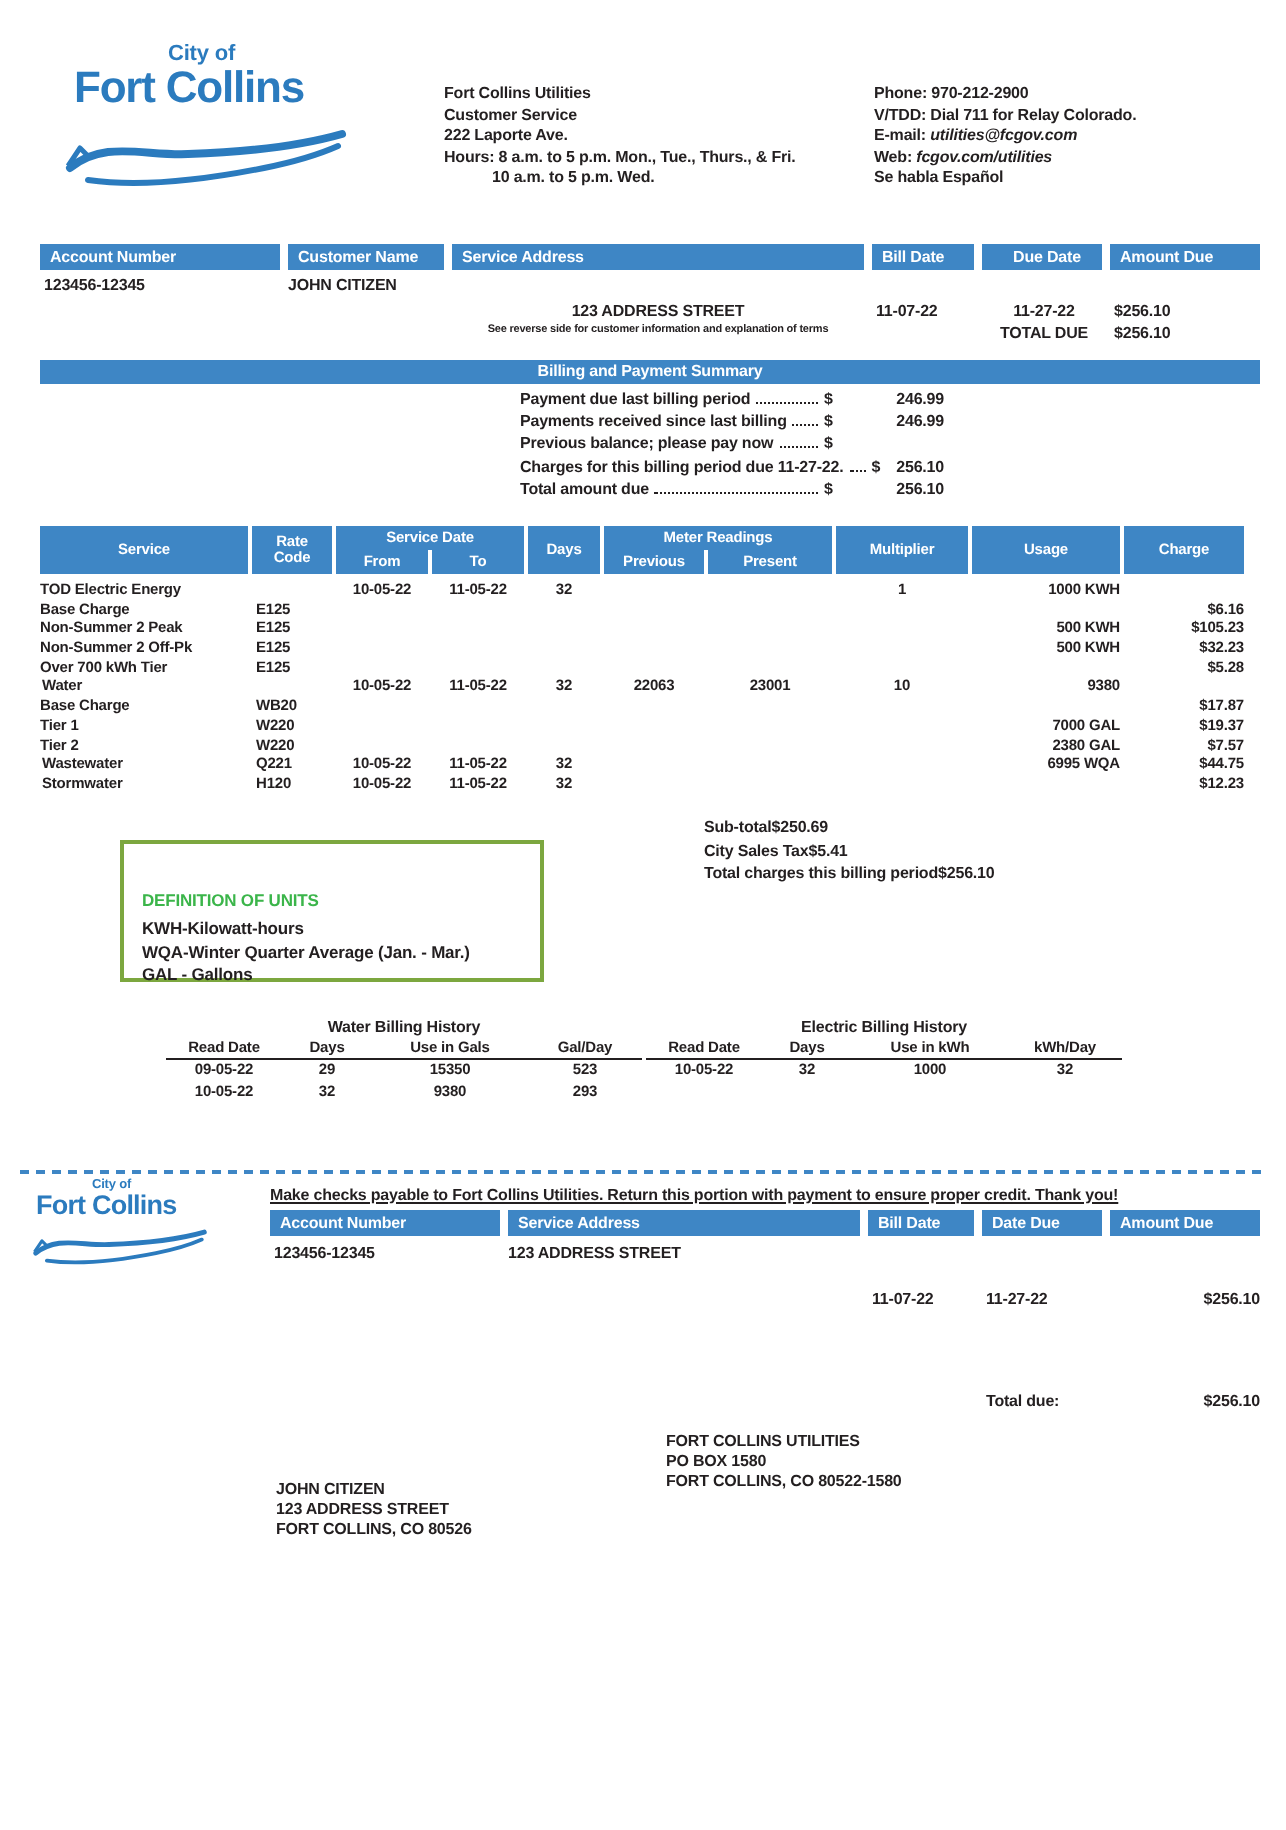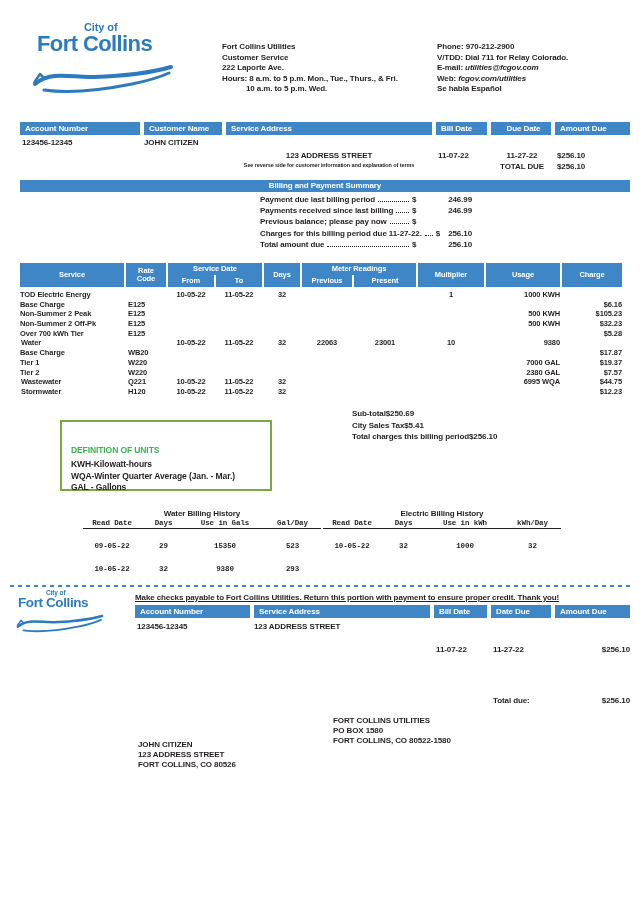--- a/index.html
+++ b/index.html
@@ -70,22 +70,22 @@
   .tot-row { display:flex; }
   
   .defs { position:absolute; left:60px; top:420px; width:212px; height:71px; border:2px solid #7CA73F; box-sizing:border-box; padding:23px 0 0 9px; }
   .defs-title { color:#3BB54A; font-size:8.5px; line-height:11px; margin-bottom:3px; }
   .defs-item { font-size:8.5px; line-height:11.6px; }
   
   .hist { position:absolute; top:508px; width:238px; font-size:7.5px; }
   .hist-water { left:83px; } .hist-electric { left:323px; }
   .hist-title { text-align:center; font-size:8px; line-height:11px; }
   .hist-head { display:flex; border-bottom:1px solid #231F20; padding-bottom:1px; }
-  .hist-row { display:flex; line-height:10.5px;margin-top:12px; }
-  .hc { text-align:center;font-family:Liberation Mono, monospace; }
+  .hist-row { display:flex; line-height:10.5px; }
+  .hc { text-align:center; }
   .hc1{width:58px;} .hc2{width:45px;} .hc3{width:78px;} .hc4{width:57px;}
   
   .dash { position:absolute; left:10px; top:585px; width:623px; height:2px;
           background:repeating-linear-gradient(90deg,#3E86C5 0 4.5px,transparent 4.5px 8px); }
   .remit-note { position:absolute; left:135px; top:592.5px; width:500px; font-size:8px; line-height:10px; white-space:nowrap;text-decoration:underline; }
   .remit { position:absolute; left:135px; top:605px; width:495px; font-size:8px; }
   .rw1{width:115px;} .rw2{width:176px;} .rw3{width:53px;} .rw4{width:60px;} .rw5{width:75px;}
   .remit .ra { margin-top:3px; line-height:12px; }
   .remit .rb { margin-top:11px; line-height:11px; }
   .remit .rc { line-height:11px;margin-top:40px; }

